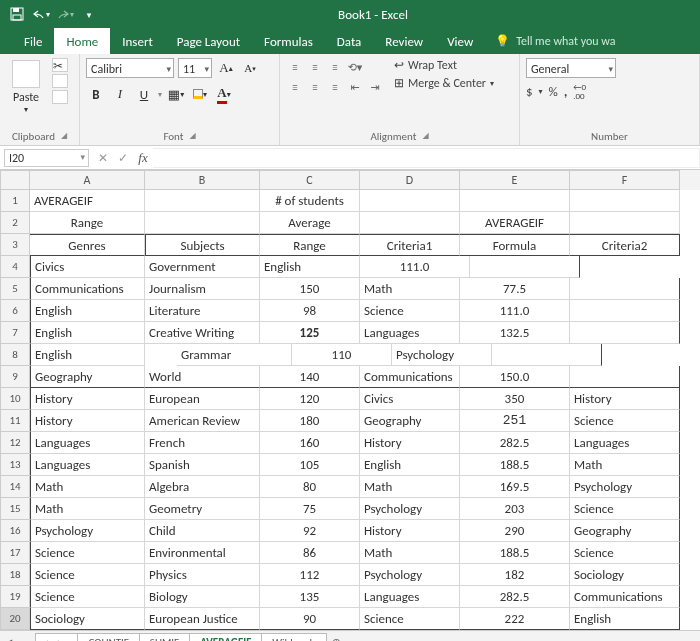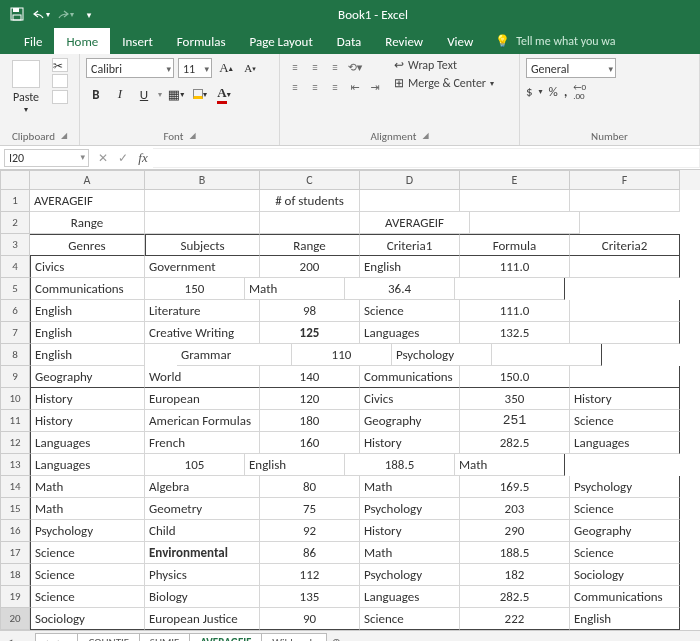--- a/index.html
+++ b/index.html
@@ -82,22 +82,22 @@
       </div>
     <div class="qat-icon" style="font-size:9px">▾</div>
   </div>
   <div class="title-text">Book1 - Excel</div>
 </div>
 
 <div class="ribbon-tabs" id="ribbon-tabs">
     <div class="ribbon-tab">File</div>
     <div class="ribbon-tab active">Home</div>
     <div class="ribbon-tab">Insert</div>
+    <div class="ribbon-tab">Page Layout</div>
     <div class="ribbon-tab">Formulas</div>
-    <div class="ribbon-tab">Page Layout</div>
     <div class="ribbon-tab">Data</div>
     <div class="ribbon-tab">Review</div>
     <div class="ribbon-tab">View</div>
     <div class="tellme">
       <span>💡</span>
       <span>Tell me what you wa</span>
     </div>
   </div>
 
 <div class="ribbon">
@@ -232,48 +232,49 @@
       <div class="cell" style="width: 115px;"></div>
       <div class="cell center" style="width: 100px;"># of students</div>
       <div class="cell" style="width: 100px;"></div>
       <div class="cell" style="width: 110px;"></div>
       <div class="cell" style="width: 110px;"></div>
     </div>
     <div class="row">
       <div class="rowhdr">2</div>
       <div class="cell center" style="width: 115px;">Range</div>
       <div class="cell" style="width: 115px;"></div>
+      <div class="cell center" style="width: 100px;">Average</div>
       <div class="cell" style="width: 100px;"></div>
       <div class="cell center" style="width: 110px;">AVERAGEIF</div>
       <div class="cell" style="width: 110px;"></div>
     </div>
     <div class="row">
       <div class="rowhdr">3</div>
       <div class="cell center thick-b" style="width: 115px; border-top: 1.5px solid rgb(68, 68, 68);">Genres</div>
       <div class="cell center thick-b thick-l" style="width: 115px; border-top: 1.5px solid rgb(68, 68, 68);">Subjects</div>
       <div class="cell center thick-b" style="width: 100px; border-top: 1.5px solid rgb(68, 68, 68);">Range</div>
       <div class="cell center thick-b" style="width: 100px; border-top: 1.5px solid rgb(68, 68, 68);">Criteria1</div>
       <div class="cell center thick-b" style="width: 110px; border-top: 1.5px solid rgb(68, 68, 68);">Formula</div>
       <div class="cell center thick-b thick-r" style="width: 110px; border-top: 1.5px solid rgb(68, 68, 68);">Criteria2</div>
     </div>
     <div class="row">
       <div class="rowhdr">4</div>
       <div class="cell thick-l" style="width: 115px;">Civics</div>
       <div class="cell" style="width: 115px;">Government</div>
-      <div class="cell center" style="width: 100px;">200</div>
       <div class="cell" style="width: 100px;">English</div>
       <div class="cell center" style="width: 110px;">111.0</div>
       <div class="cell thick-r" style="width: 110px;"></div>
     </div>
     <div class="row">
       <div class="rowhdr">5</div>
       <div class="cell thick-l" style="width: 115px;">Communications</div>
+      <div class="cell" style="width: 115px;">Journalism</div>
       <div class="cell center" style="width: 100px;">150</div>
       <div class="cell" style="width: 100px;">Math</div>
-      <div class="cell center" style="width: 110px;">36.4</div>
+      <div class="cell center" style="width: 110px;">77.5</div>
       <div class="cell thick-r" style="width: 110px;"></div>
     </div>
     <div class="row">
       <div class="rowhdr">6</div>
       <div class="cell thick-l" style="width: 115px;">English</div>
       <div class="cell" style="width: 115px;">Literature</div>
       <div class="cell center" style="width: 100px;">98</div>
       <div class="cell" style="width: 100px;">Science</div>
       <div class="cell center" style="width: 110px;">111.0</div>
       <div class="cell thick-r" style="width: 110px;"></div>
@@ -309,38 +310,39 @@
       <div class="cell thick-l" style="width: 115px;">History</div>
       <div class="cell" style="width: 115px;">European</div>
       <div class="cell center" style="width: 100px;">120</div>
       <div class="cell" style="width: 100px;">Civics</div>
       <div class="cell center" style="width: 110px;">350</div>
       <div class="cell thick-r" style="width: 110px;">History</div>
     </div>
     <div class="row">
       <div class="rowhdr">11</div>
       <div class="cell thick-l" style="width: 115px;">History</div>
-      <div class="cell" style="width: 115px;">American Formulas</div>
+      <div class="cell" style="width: 115px;">American Review</div>
       <div class="cell center" style="width: 100px;">180</div>
       <div class="cell" style="width: 100px;">Geography</div>
       <div class="cell center" style="width: 110px; font-family: Liberation Mono, monospace;">251</div>
       <div class="cell thick-r" style="width: 110px;">Science</div>
     </div>
     <div class="row">
       <div class="rowhdr">12</div>
       <div class="cell thick-l" style="width: 115px;">Languages</div>
       <div class="cell" style="width: 115px;">French</div>
       <div class="cell center" style="width: 100px;">160</div>
       <div class="cell" style="width: 100px;">History</div>
       <div class="cell center" style="width: 110px;">282.5</div>
       <div class="cell thick-r" style="width: 110px;">Languages</div>
     </div>
     <div class="row">
       <div class="rowhdr">13</div>
       <div class="cell thick-l" style="width: 115px;">Languages</div>
+      <div class="cell" style="width: 115px;">Spanish</div>
       <div class="cell center" style="width: 100px;">105</div>
       <div class="cell" style="width: 100px;">English</div>
       <div class="cell center" style="width: 110px;">188.5</div>
       <div class="cell thick-r" style="width: 110px;">Math</div>
     </div>
     <div class="row">
       <div class="rowhdr">14</div>
       <div class="cell thick-l" style="width: 115px;">Math</div>
       <div class="cell" style="width: 115px;">Algebra</div>
       <div class="cell center" style="width: 100px;">80</div>
@@ -362,21 +364,21 @@
       <div class="cell thick-l" style="width: 115px;">Psychology</div>
       <div class="cell" style="width: 115px;">Child</div>
       <div class="cell center" style="width: 100px;">92</div>
       <div class="cell" style="width: 100px;">History</div>
       <div class="cell center" style="width: 110px;">290</div>
       <div class="cell thick-r" style="width: 110px;">Geography</div>
     </div>
     <div class="row">
       <div class="rowhdr">17</div>
       <div class="cell thick-l" style="width: 115px;">Science</div>
-      <div class="cell" style="width: 115px; font-weight: bold;">Environmental</div>
+      <div class="cell" style="width: 115px;">Environmental</div>
       <div class="cell center" style="width: 100px;">86</div>
       <div class="cell" style="width: 100px;">Math</div>
       <div class="cell center" style="width: 110px;">188.5</div>
       <div class="cell thick-r" style="width: 110px;">Science</div>
     </div>
     <div class="row">
       <div class="rowhdr">18</div>
       <div class="cell thick-l" style="width: 115px;">Science</div>
       <div class="cell" style="width: 115px;">Physics</div>
       <div class="cell center" style="width: 100px;">112</div>

